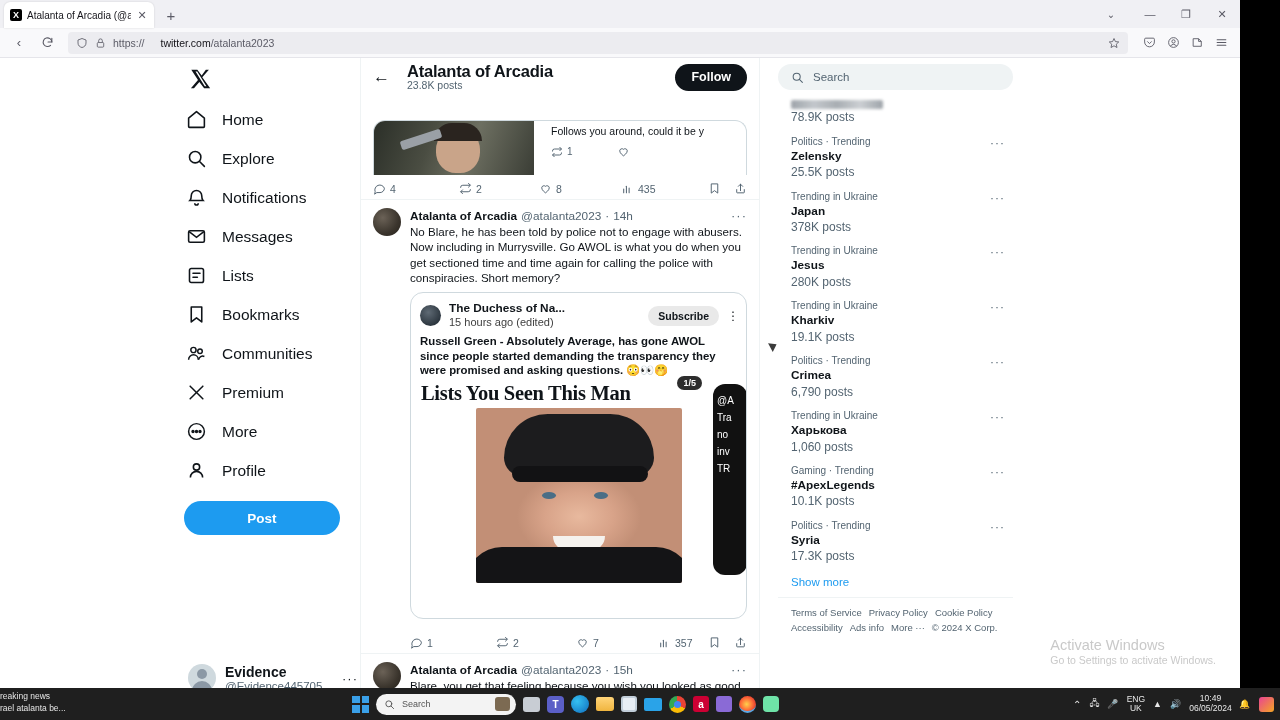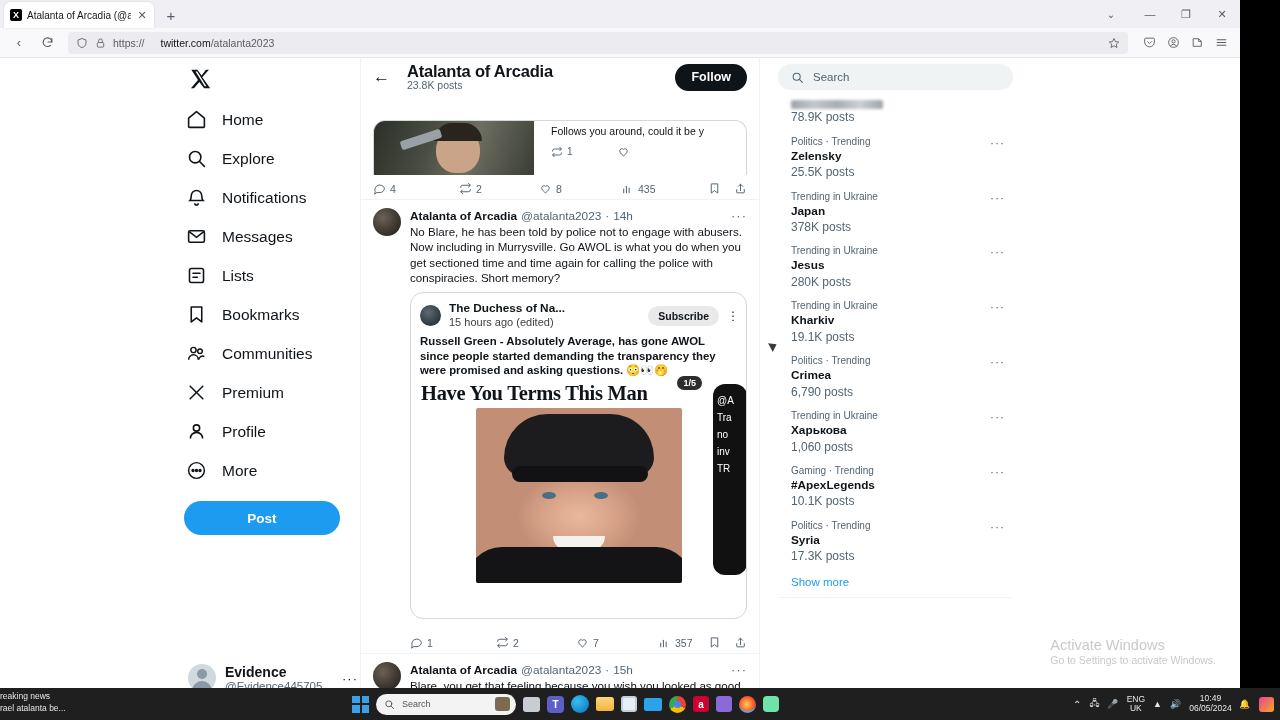--- a/index.html
+++ b/index.html
@@ -325,38 +325,38 @@
             <svg width="19" height="19" viewBox="0 0 24 24" fill="none" stroke="#0f1419" stroke-width="1.9" stroke-linecap="round">
                   <line x1="4" y1="4" x2="20" y2="20"></line>
                   <line x1="20" y1="4" x2="4" y2="20"></line>
                 </svg>
           </span>
           <span class="ni-label">Premium</span>
         </div>
 
         <div class="navitem">
           <span class="ni-icon">
-            <svg width="21" height="21" viewBox="0 0 24 24" fill="none" stroke="#0f1419" stroke-width="1.8">
-                  <circle cx="12" cy="8" r="3.6"></circle>
-                  <path d="M5 20a7 7 0 0114 0"></path>
-                </svg>
-          </span>
-          <span class="ni-label">Profile</span>
-        </div>
-
-        <div class="navitem">
-          <span class="ni-icon">
             <svg width="21" height="21" viewBox="0 0 24 24" fill="none" stroke="#0f1419" stroke-width="1.7">
                   <circle cx="12" cy="12" r="9"></circle>
                   <circle cx="8" cy="12" r="1.1" fill="#0f1419"></circle>
                   <circle cx="12" cy="12" r="1.1" fill="#0f1419"></circle>
                   <circle cx="16" cy="12" r="1.1" fill="#0f1419"></circle>
                 </svg>
           </span>
           <span class="ni-label">More</span>
+        </div>
+
+        <div class="navitem">
+          <span class="ni-icon">
+            <svg width="21" height="21" viewBox="0 0 24 24" fill="none" stroke="#0f1419" stroke-width="1.8">
+                  <circle cx="12" cy="8" r="3.6"></circle>
+                  <path d="M5 20a7 7 0 0114 0"></path>
+                </svg>
+          </span>
+          <span class="ni-label">Profile</span>
         </div>
 
         <button class="postbtn">Post</button>
       </div>
 
       <div class="accountbox">
         <div class="acct-av"></div>
         <div class="acct-txt">
           <div class="acct-name">Evidence</div>
           <div class="acct-handle">@Evidence445705</div>
@@ -468,21 +468,21 @@
                 <div class="vc-meta">
                   <div class="vc-chan">The Duchess of Na...</div>
                   <div class="vc-time">15 hours ago (edited)</div>
                 </div>
                 <button class="subbtn">Subscribe</button>
                 <div class="vc-kebab">⋮</div>
               </div>
               <div class="vc-desc">Russell Green - Absolutely Average, has gone AWOL since people started demanding the transparency they were promised and asking questions. 😳👀🤭</div>
 
               <div class="vc-media">
-                <div class="vc-banner">Have You Terms This Man</div>
+                <div class="vc-banner">Lists You Seen This Man</div>
                 <div class="vc-photo">
                   <div class="hat"></div>
                       <div class="hatbrim"></div>
                   <div class="eyeL"></div>
                       <div class="eyeR"></div>
                   <div class="mouth"></div>
                       <div class="shoulders"></div>
                 </div>
                 <div class="vc-badge">1/5</div>
                 <div class="vc-overlay">
@@ -626,20 +626,24 @@
           <div class="tr-name">Syria</div>
           <div class="tr-cnt">17.3K posts</div>
           <div class="tr-dots">···</div>
         </div>
 
         <div class="showmore">Show more</div>
       </div>
 
       <div class="rc-sep"></div>
 
+      <div class="footer">
+        <span>Terms of Service</span><span>Privacy Policy</span><span>Cookie Policy</span><br>
+        <span>Accessibility</span><span>Ads info</span><span>More ···</span><span>© 2024 X Corp.</span>
+      </div>
 
       <div class="watermark">
         <div class="wm1">Activate Windows</div>
         <div class="wm2">Go to Settings to activate Windows.</div>
       </div>
     </div>
 
   </div>
   <div class="cursor"></div>
   </div>

